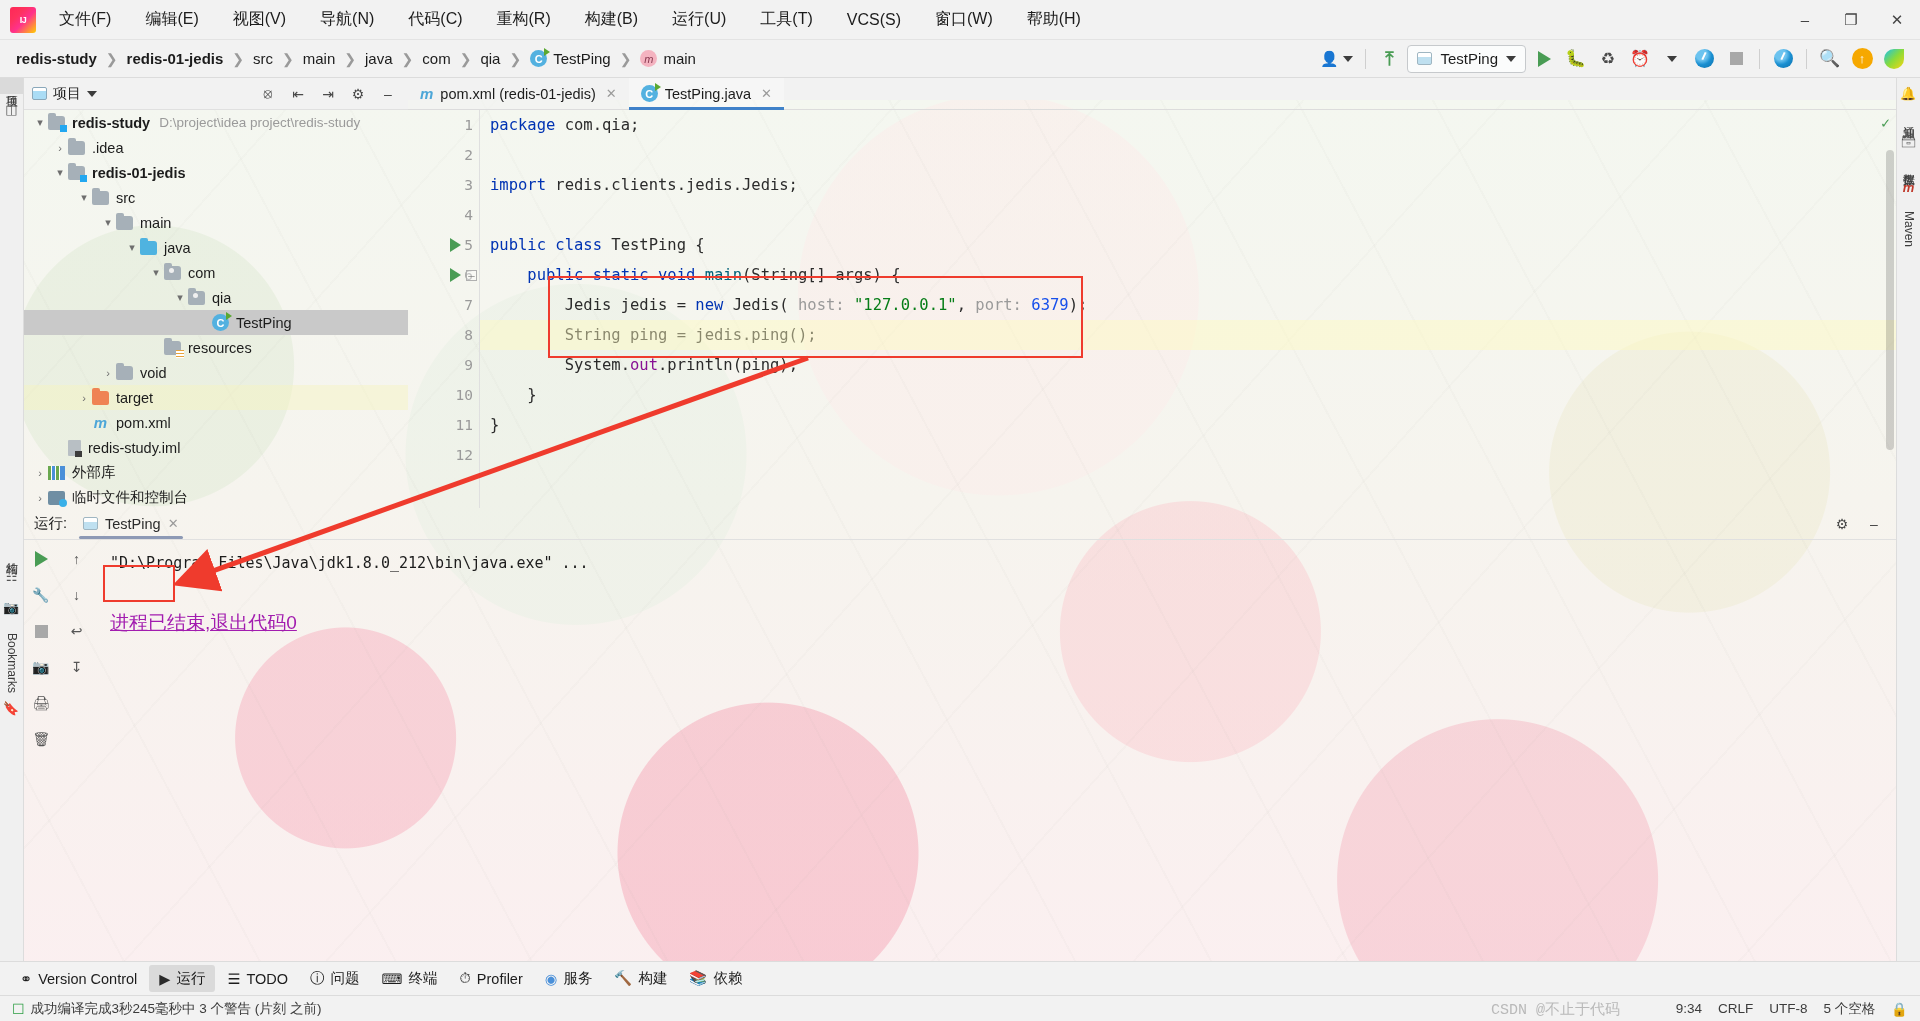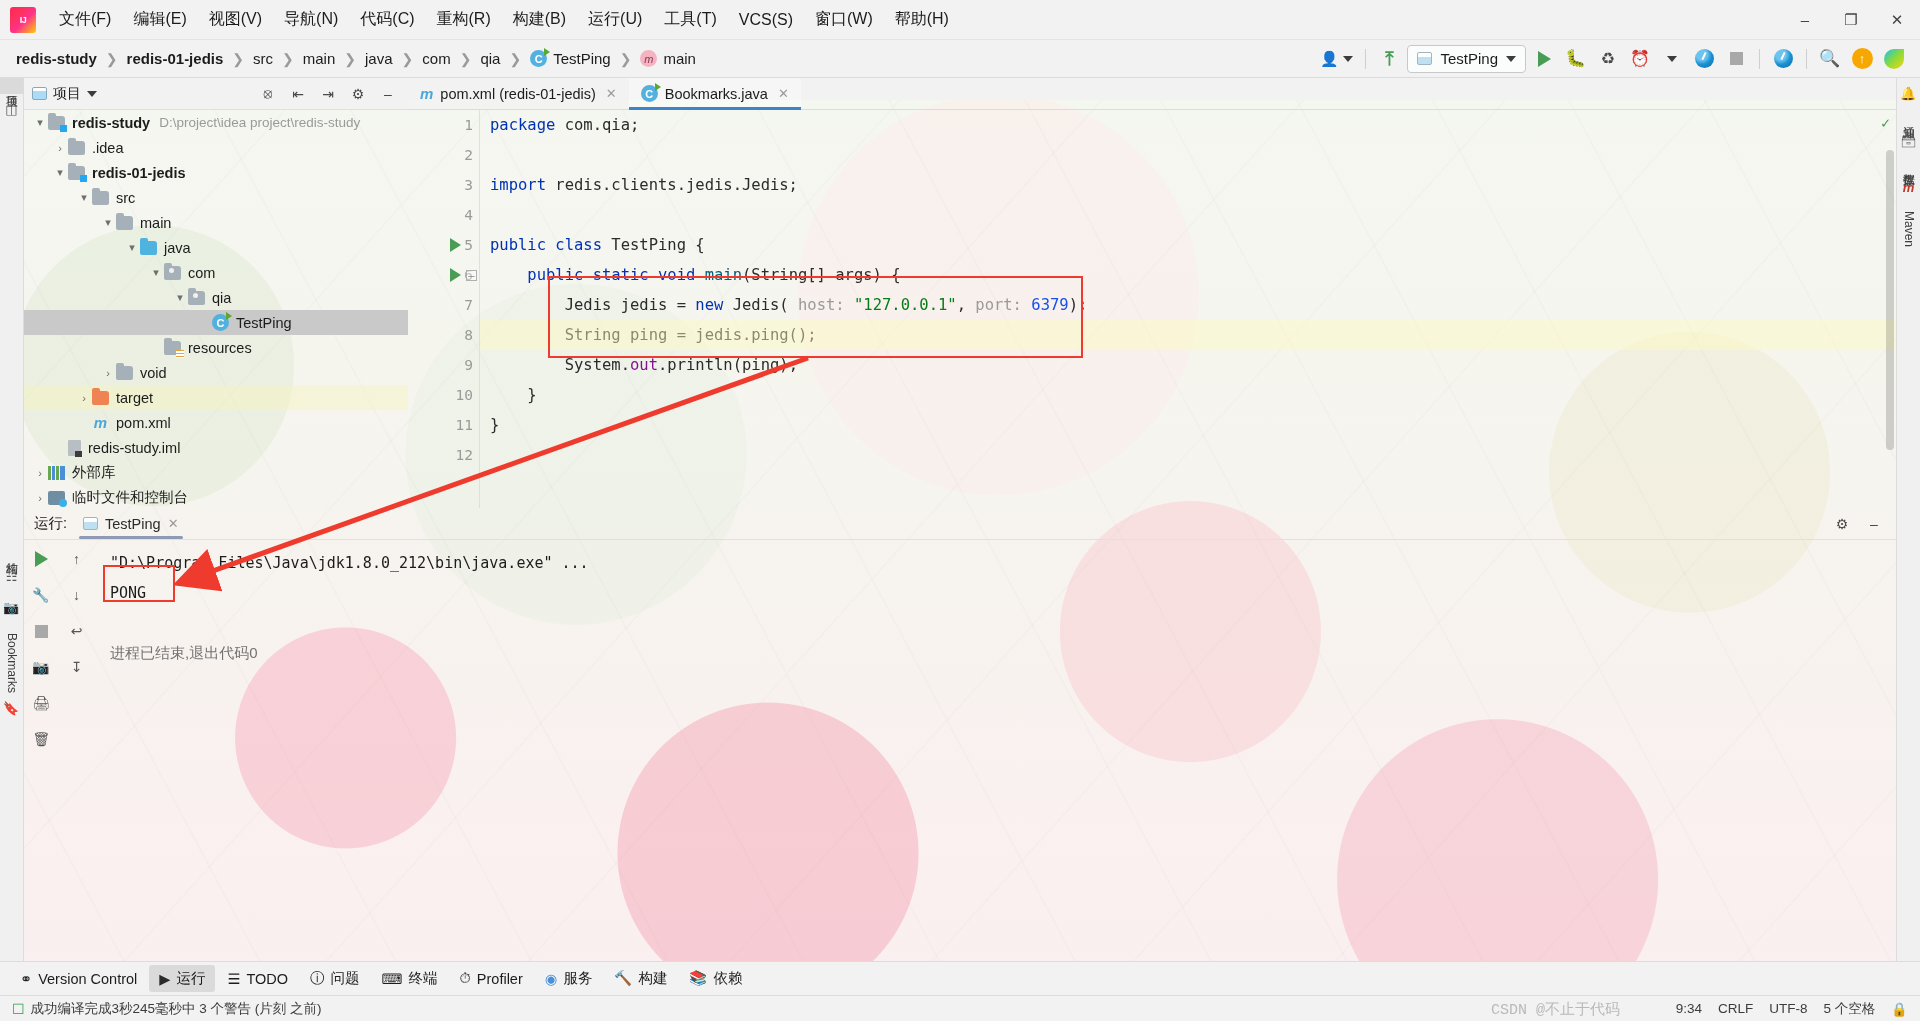--- a/index.html
+++ b/index.html
@@ -50,21 +50,21 @@
     background:
       linear-gradient(135deg,#fe2857 0%, #fe315d 30%, #ff318c 55%, #ffd000 100%);
     position:relative;
   }
   .ij-logo:after{
     content:"IJ"; position:absolute; inset:0;
     color:#fff; font-size:9px; font-weight:bold;
     display:flex; align-items:center; justify-content:center;
     letter-spacing:-0.5px;
   }
-  .menu{ display:flex; align-items:center; gap:0px; }
+  .menu{ display:flex; align-items:center; gap:12px; }
   .menu-item{
     padding:4px 11px; font-size:16px; color:#1c1c1c; cursor:default;
     font-family:"Liberation Sans", sans-serif;
     white-space:nowrap;
   }
   #win-title{
     position:absolute; left:0; right:0; text-align:center;
     font-size:15px; color:#6e6e6e; pointer-events:none;
   }
   #win-ctrls{ margin-left:auto; display:flex; height:40px; z-index:3; }
@@ -277,21 +277,21 @@
 
   #run-body{ position:absolute; left:0; right:0; top:32px; bottom:0; display:flex; }
   #run-gutter{ width:70px; flex:none; display:flex; }
   .rg-col{ width:35px; display:flex; flex-direction:column; align-items:center; padding-top:6px; gap:10px; }
   .rbtn{ width:26px;height:26px;display:flex;align-items:center;justify-content:center;font-size:14px;color:#555;border-radius:3px; }
   #console{
     flex:1; position:relative; padding:8px 10px 0 16px;
     font-family:"DejaVu Sans Mono", monospace; font-size:15px;
   }
   .cline{ height:30px; line-height:30px; white-space:pre; color:#1c1c1c; }
-  .cline.exit{ color:#737373; font-family:"Liberation Sans", sans-serif; font-size:15px; }
+  .cline.exit{ color:#a21caf; font-family:"Liberation Sans", sans-serif; font-size:19px;text-decoration:underline; }
 
   
   #ann{ position:absolute; inset:0; pointer-events:none; z-index:40; }
   .redbox{ position:absolute; border:2.5px solid #ef3b2d; }
 
   
   #bottom-bar{
     position:absolute; left:0; bottom:26px; width:1920px; height:34px;
     background:#f2f2f2; border-top:1px solid #dcdcdc;
     display:flex; align-items:center; gap:2px; padding-left:10px;
@@ -577,21 +577,21 @@
 
 <div id="editor-area">
   <div id="tabs">
     <div class="tab">
       <span class="icon-m-maven">m</span>
       <span>pom.xml (redis-01-jedis)</span>
       <span class="x">✕</span>
     </div>
     <div class="tab active">
       <span class="icon-class">C</span>
-      <span>Bookmarks.java</span>
+      <span>TestPing.java</span>
       <span class="x">✕</span>
     </div>
   </div>
 
   <div id="gutter-wrap">
     <div id="gutter">
       <div class="ln">1</div>
       <div class="ln">2</div>
       <div class="ln">3</div>
       <div class="ln">4</div>
@@ -661,21 +661,20 @@
       <div class="rg-col">
         <span class="rbtn">↑</span>
         <span class="rbtn">↓</span>
         <span class="rbtn">↩</span>
         <span class="rbtn">↧</span>
       </div>
     </div>
 
     <div id="console">
       <div class="cline">"D:\Program Files\Java\jdk1.8.0_212\bin\java.exe" ...</div>
-      <div class="cline">PONG</div>
       <div class="cline"></div>
       <div class="cline exit">进程已结束,退出代码0</div>
     </div>
   </div>
 </div>
 
 <div id="ann">
   <div class="redbox" style="left:548px; top:276px; width:535px; height:82px;"></div>
   <div class="redbox" style="left:103px; top:565px; width:72px; height:37px;"></div>
   <svg width="1920" height="1021" style="position:absolute;left:0;top:0">

